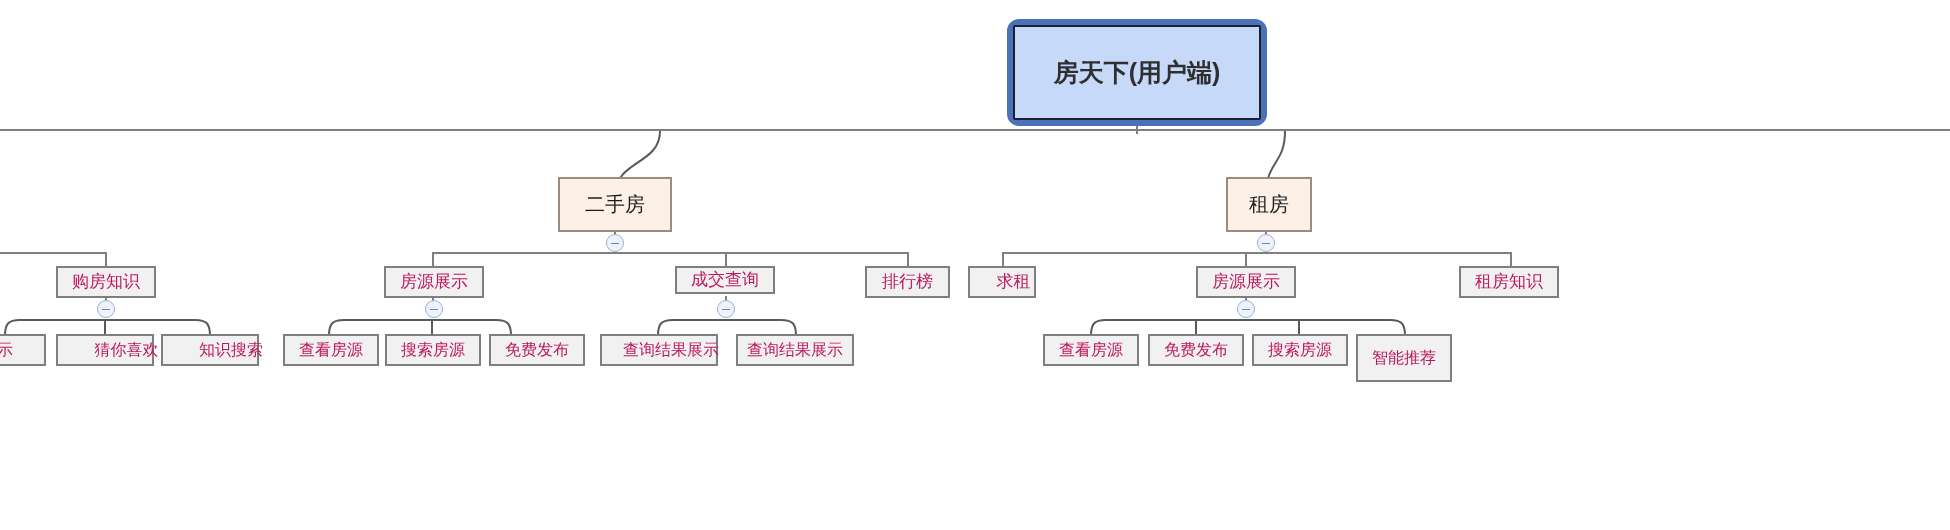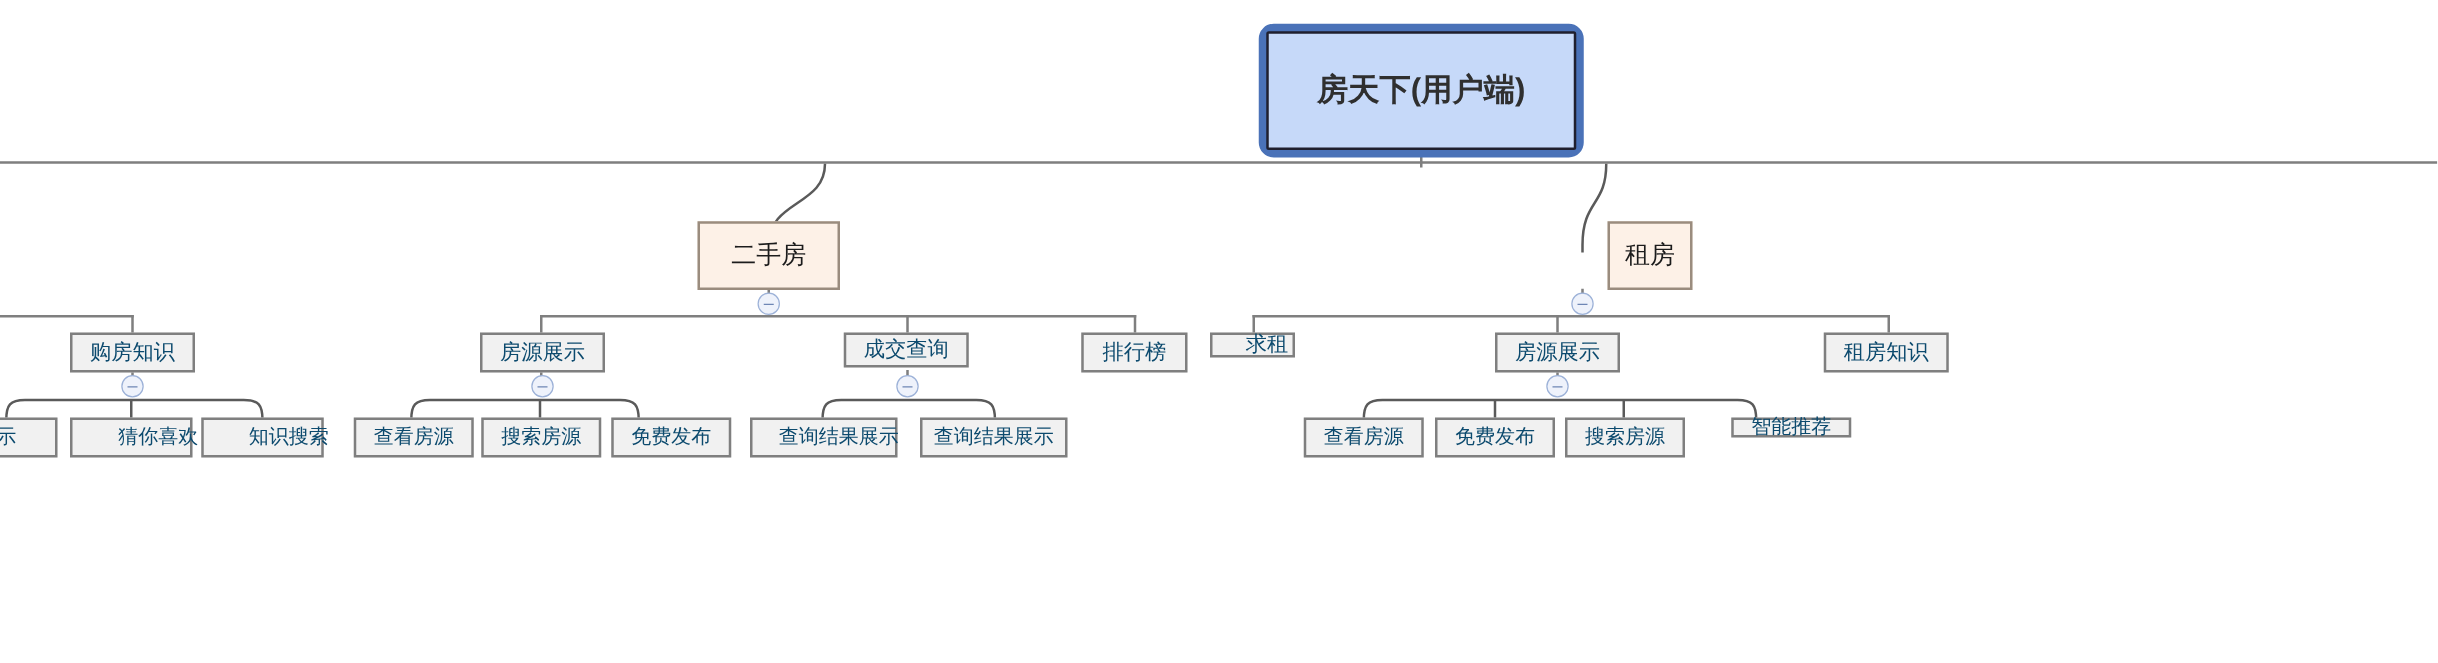--- a/index.html
+++ b/index.html
@@ -57,21 +57,21 @@
     border:2px solid #9a8c7e;
     font-size:20px;
     color:#1c1c1c;
     z-index:3;
   }
   
   .node.lvl3,.node.leaf{
     background:#f1f1f1;
     border:2px solid #7f7f7f;
     font-size:17px;
-    color:#0c4a6e;
+    color:#be185d;
     z-index:3;
   }
   .node.leaf{font-size:16px;}
   
   .handle{
     position:absolute;
     width:18px;height:18px;
     box-sizing:border-box;
     border:1px solid #9db2d8;
     border-radius:50%;
@@ -142,50 +142,50 @@
     <path d="M 155 2 L 155 18"></path>
   </svg>
 
   <div class="root-frame" style="left: 1007px; top: 19px; width: 260px; height: 107px;"></div>
 
   <div class="node root" style="left:1013px;top:25px;width:248px;height:95px;">房天下(用户端)</div>
 
   <div class="node lvl2" style="left:558px;top:177px;width:114px;height:55px;">二手房</div>
   <div class="handle" style="left:606px;top:234px;"></div>
 
-  <div class="node lvl2" style="left:1286px;top:177px;width:68px;height:55px;">租房</div>
+  <div class="node lvl2" style="left:1226px;top:177px;width:86px;height:55px;">租房</div>
   <div class="handle" style="left:1257px;top:234px;"></div>
 
   <div class="node lvl3" style="left:56px;top:266px;width:100px;height:32px;">购房知识</div>
   <div class="handle" style="left:97px;top:300px;"></div>
 
   <div class="node lvl3" style="left:384px;top:266px;width:100px;height:32px;">房源展示</div>
   <div class="handle" style="left:425px;top:300px;"></div>
 
   <div class="node lvl3" style="left:675px;top:266px;width:100px;height:28px;">成交查询</div>
   <div class="handle" style="left:717px;top:300px;"></div>
 
   <div class="node lvl3" style="left:865px;top:266px;width:85px;height:32px;">排行榜</div>
 
-  <div class="node lvl3" style="left:968px;top:266px;width:68px;height:20px;padding-left:23px;">求租</div>
+  <div class="node lvl3" style="left:968px;top:266px;width:68px;height:32px;padding-left:23px;">求租</div>
 
   <div class="node lvl3" style="left:1196px;top:266px;width:100px;height:32px;">房源展示</div>
   <div class="handle" style="left:1237px;top:300px;"></div>
 
   <div class="node lvl3" style="left:1459px;top:266px;width:100px;height:32px;">租房知识</div>
 
   <div class="node leaf" style="left:-52px;top:334px;width:98px;height:32px;">展示</div>
   <div class="node leaf" style="left:56px;top:334px;width:98px;height:32px;padding-left:43px;">猜你喜欢</div>
   <div class="node leaf" style="left:161px;top:334px;width:98px;height:32px;padding-left:42px;">知识搜索</div>
 
   <div class="node leaf" style="left:283px;top:334px;width:96px;height:32px;">查看房源</div>
   <div class="node leaf" style="left:385px;top:334px;width:96px;height:32px;">搜索房源</div>
   <div class="node leaf" style="left:489px;top:334px;width:96px;height:32px;">免费发布</div>
 
   <div class="node leaf" style="left:600px;top:334px;width:118px;height:32px;padding-left:24px;">查询结果展示</div>
   <div class="node leaf" style="left:736px;top:334px;width:118px;height:32px;">查询结果展示</div>
 
   <div class="node leaf" style="left:1043px;top:334px;width:96px;height:32px;">查看房源</div>
   <div class="node leaf" style="left:1148px;top:334px;width:96px;height:32px;">免费发布</div>
   <div class="node leaf" style="left:1252px;top:334px;width:96px;height:32px;">搜索房源</div>
-  <div class="node leaf" style="left:1356px;top:334px;width:96px;height:16px;margin-left:29px;">智能推荐</div>
+  <div class="node leaf" style="left:1356px;top:334px;width:96px;height:48px;">智能推荐</div>
 
 </div>
 
 </body></html>

